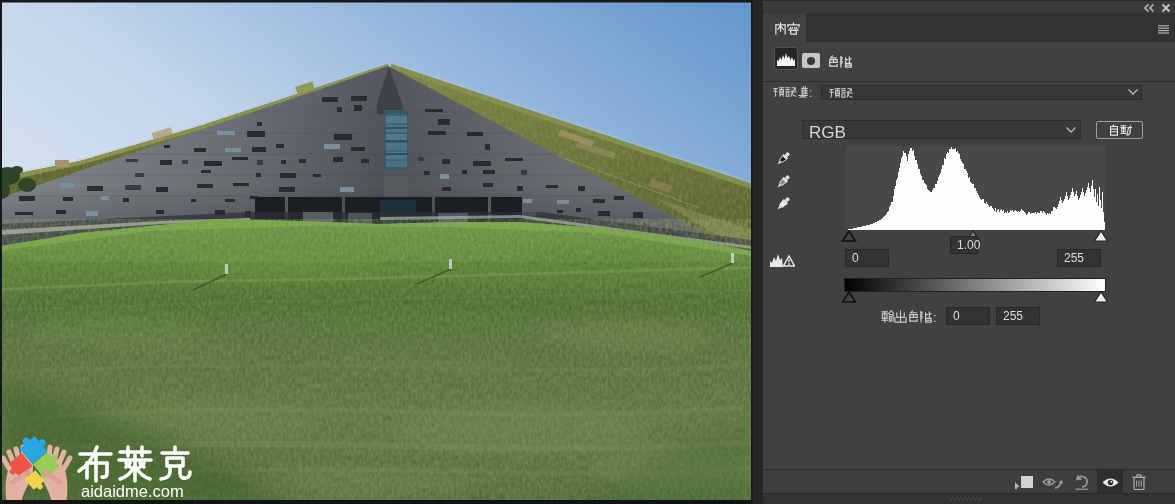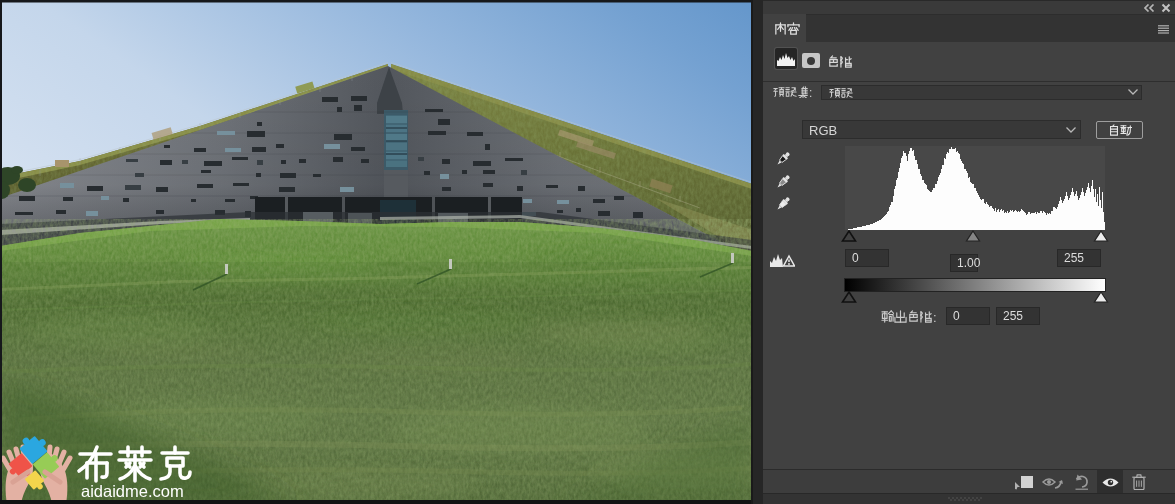--- a/index.html
+++ b/index.html
@@ -530,21 +530,21 @@
         <path d="M12,2 V5"></path>
         <path d="M7,7 H13"></path>
         <path d="M9,7 L7,12"></path>
         <path d="M8,9 Q10,12 13,12"></path>
       </svg></div>
 <svg class="chev" style="left:365px;top:89px" viewBox="0 0 10 6">
       <path d="M0.5,0.5 L5,5 L9.5,0.5" stroke="#b8b8b8" stroke-width="1.3" fill="none"></path>
     </svg>
 
 <div class="ddown" style="left:39px;top:120px;width:279px;height:19px"></div>
-<div class="abs" style="left:46px;top:123px;color:#d6d6d6;font-size:13px">RGB</div>
+<div class="abs" style="left:46px;top:123px;color:#d6d6d6;font-size:17px">RGB</div>
 <svg class="chev" style="left:303px;top:127px" viewBox="0 0 10 6">
       <path d="M0.5,0.5 L5,5 L9.5,0.5" stroke="#b8b8b8" stroke-width="1.3" fill="none"></path>
     </svg>
 <div class="abs" style="left:333px;top:121px;width:47px;height:18px;border:1px solid #9e9e9e;border-radius:2px;text-align:center">
 <span style="display:inline-block;margin-top:2px"><svg width="12" height="12" viewBox="0 0 14 14" style="vertical-align:top" fill="none" stroke="#e8e8e8" stroke-width="1.25" stroke-linecap="round">
           <path d="M7,1 L5,3"></path>
           <path d="M3,3 H11 V13 H3 Z"></path>
           <path d="M3,6 H11"></path>
           <path d="M3,9 H11"></path>
         </svg><svg width="12" height="12" viewBox="0 0 14 14" style="vertical-align:top" fill="none" stroke="#e8e8e8" stroke-width="1.25" stroke-linecap="round">
@@ -602,21 +602,21 @@
     </svg>
 
 <svg class="abs" style="left:7px;top:251px" width="25" height="16" viewBox="0 0 25 16">
       <path d="M0,16 L0,10 L2,12 L4,6 L6,10 L8,3 L10,9 L12,7 L13,16 Z" fill="#e8e8e8"></path>
       <path d="M19,5 L24.5,15 L13.5,15 Z" fill="none" stroke="#e8e8e8" stroke-width="1.5"></path>
       <line x1="19" y1="8.5" x2="19" y2="11" stroke="#e8e8e8" stroke-width="1.5"></line>
       <circle cx="19" cy="13" r="0.9" fill="#e8e8e8"></circle>
     </svg>
 
 <div class="box" style="left:82px;top:249px;width:44px">0</div>
-<div class="box" style="left:187px;top:254px;width:28px">1.00</div>
+<div class="box" style="left:187px;top:236px;width:28px">1.00</div>
 <div class="box" style="left:294px;top:249px;width:44px">255</div>
 
 <div class="abs" style="left:82px;top:279px;width:260px;height:12px;background:linear-gradient(to right,#000,#fff);box-shadow:0 0 0 1px #222"></div>
 <svg class="abs" style="left:78px;top:291px" width="16" height="12" viewBox="0 0 16 12">
       <path d="M8,1 L14.5,11 L1.5,11 Z" fill="#414141" stroke="#111111" stroke-width="1.6"></path>
     </svg>
 <svg class="abs" style="left:330px;top:291px" width="16" height="12" viewBox="0 0 16 12">
       <path d="M8,1 L14.5,11 L1.5,11 Z" fill="#ececec" stroke="#232323" stroke-width="1.2"></path>
     </svg>
 

